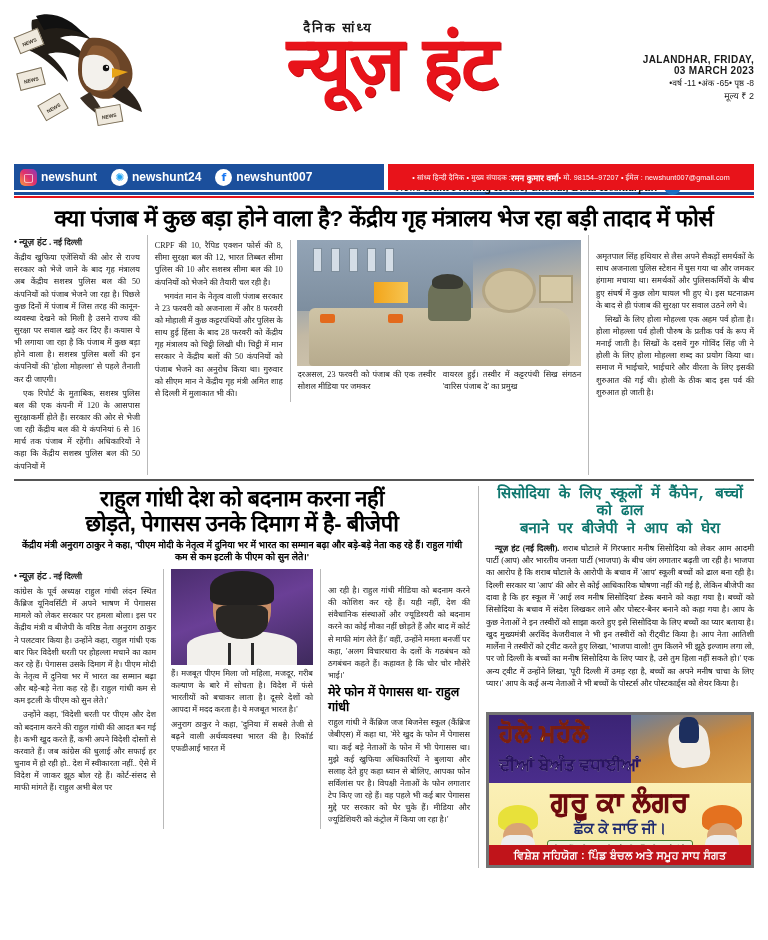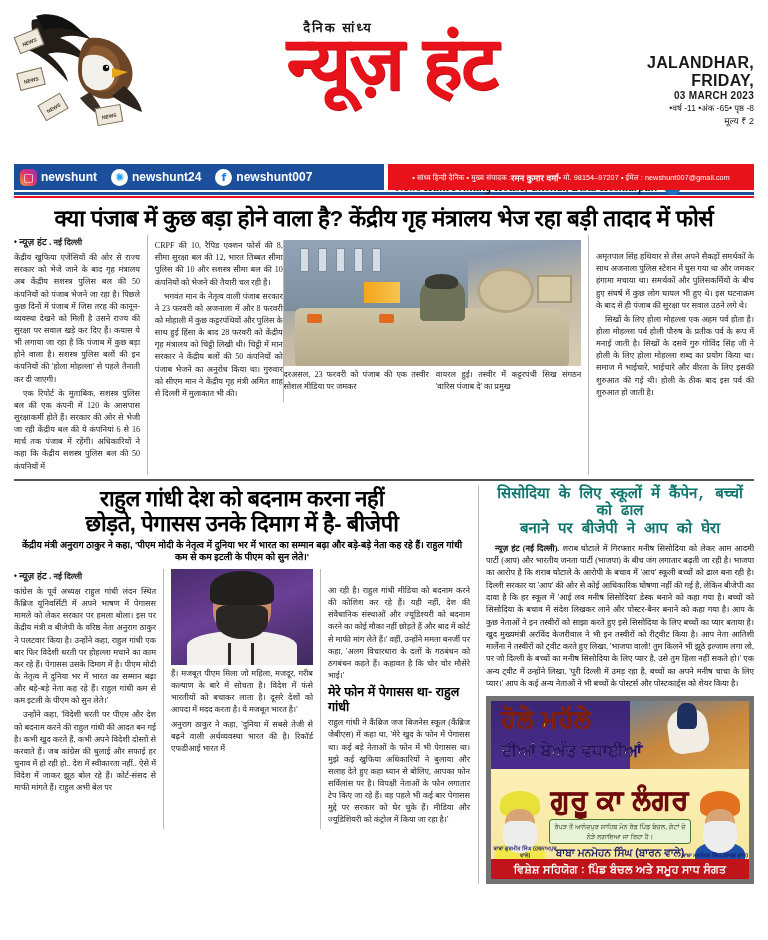--- a/index.html
+++ b/index.html
@@ -38,21 +38,21 @@
   .mast-title {
     font-family: "Liberation Sans", sans-serif;
     font-size: 74px; font-weight: bold; color: #e8131a;
     line-height: 0.92; letter-spacing: -1px;
     margin-top: -6px; text-shadow: 1px 1px 0 #c00d12;
   }
   .mast-date {
     flex: 0 0 134px; text-align: right; padding-top: 48px;
     font-family: "Liberation Sans", sans-serif; color: #1a1a1a;
   }
-  .mast-date .l1 { font-size: 16px; font-weight: bold; letter-spacing: .3px; }
+  .mast-date .l1 { font-size: 10px; font-weight: bold; letter-spacing: .3px; }
   .mast-date .l2 { font-size: 10px; font-weight: bold; letter-spacing: .3px; }
   .mast-date .l3 { font-size: 8.5px; margin-top: 1px; }
   .mast-date .l4 { font-size: 9px; margin-top: 1px; }
 
   .imprint-row {
     position: absolute; right: 16px; top: 140px;
     display: flex; align-items: center; gap: 6px; margin-top: 38px;
   }
   .imprint-text {
     font-family: "Liberation Serif", serif; font-style: italic;
@@ -224,22 +224,22 @@
   
   .hl-3 {
     font-family: Liberation Mono, monospace; font-weight: bold;
     font-size: 15px; line-height: 1.18; text-align: center; color: #0f766e;
   }
   .s3-body { font-size: 8.1px; line-height: 1.52; text-align: justify; margin-top: 4px; }
   .s3-body p { text-indent: 9px; }
 
   
   .ad {
-    margin-top: 6px; border: 5px solid #737373; position: relative;
-    height: 188px; overflow: hidden; background: #f7e9a8;
+    margin-top: 22px; border: 3px solid #737373; position: relative;
+    height: 156px; overflow: hidden; background: #f7e9a8;
   }
   .ad-top {
     height: 68px; background: linear-gradient(180deg,#3b2475,#4a2d8c);
     position: relative; overflow: hidden;
   }
   .ad-crowd {
     position: absolute; right: 0; top: 0; width: 46%; height: 100%;
     background: linear-gradient(160deg,#6d7f9a 0%, #c9883c 50%, #d9a04f 100%);
   }
   .ad-horse {
@@ -257,21 +257,21 @@
   }
   .ad-l2 {
     position: absolute; left: 10px; top: 40px; font-family: "Liberation Sans", sans-serif;
     font-weight: bold; font-size: 17px; color: #ffffff;
     -webkit-text-stroke: .6px #2a1560;
   }
   .ad-mid { position: relative; height: 112px;
     background: linear-gradient(180deg,#fbf0b6,#f5e49a); }
   .ad-l3 {
     text-align: center; font-family: "Liberation Sans", sans-serif;
-    font-weight: bold; font-size: 27px; color: #c0141a; padding-top: 16px;
+    font-weight: bold; font-size: 27px; color: #c0141a; padding-top: 4px;
     -webkit-text-stroke: .8px #6b0b0e; letter-spacing: 1px;
   }
   .ad-l4 {
     text-align: center; font-family: "Liberation Sans", sans-serif;
     font-weight: bold; font-size: 15px; color: #1f2a6e; margin-top: 1px;
   }
   .ad-green {
     margin: 3px 58px 0 58px; background: #e8f2d8; border: 1px solid #4a7a2a;
     border-radius: 3px; padding: 2px 3px; text-align: center;
     font-size: 6.6px; line-height: 1.45; color: #1c3a10;
@@ -406,21 +406,21 @@
           <div class="body-txt">
             <p class="noind">केंद्रीय खुफिया एजेंसियों की ओर से राज्य सरकार को भेजे जाने के बाद गृह मंत्रालय अब केंद्रीय सशस्त्र पुलिस बल की 50 कंपनियों को पंजाब भेजने जा रहा है। पिछले कुछ दिनों में पंजाब में जिस तरह की कानून-व्यवस्था देखने को मिली है उसने राज्य की सुरक्षा पर सवाल खड़े कर दिए हैं। कयास ये भी लगाया जा रहा है कि पंजाब में कुछ बड़ा होने वाला है। सशस्त्र पुलिस बलों की इन कंपनियों की 'होला मोहल्ला' से पहले तैनाती कर दी जाएगी।</p>
             <p>एक रिपोर्ट के मुताबिक, सशस्त्र पुलिस बल की एक कंपनी में 120 के आसपास सुरक्षाकर्मी होते हैं। सरकार की ओर से भेजी जा रही केंद्रीय बल की ये कंपनियां 6 से 16 मार्च तक पंजाब में रहेंगी। अधिकारियों ने कहा कि केंद्रीय सशस्त्र पुलिस बल की 50 कंपनियों में</p>
           </div>
         </div>
 
         <div class="vrule"></div>
 
         <div class="s1-mid">
 
-          <div style="display:flex; margin-top:5px;">
+          <div style="display:flex; gap:7px; margin-top:5px;">
             <div style="flex:0 0 128px;">
               <div class="body-txt">
                 <p class="noind">CRPF की 10, रैपिड एक्शन फोर्स की 8, सीमा सुरक्षा बल की 12, भारत तिब्बत सीमा पुलिस की 10 और सशस्त्र सीमा बल की 10 कंपनियों को भेजने की तैयारी चल रही है।</p>
                 <p>भगवंत मान के नेतृत्व वाली पंजाब सरकार ने 23 फरवरी को अजनाला में और 8 फरवरी को मोहाली में कुछ कट्टरपंथियों और पुलिस के साथ हुई हिंसा के बाद 28 फरवरी को केंद्रीय गृह मंत्रालय को चिट्ठी लिखी थी। चिट्ठी में मान सरकार ने केंद्रीय बलों की 50 कंपनियों को पंजाब भेजने का अनुरोध किया था। गुरुवार को सीएम मान ने केंद्रीय गृह मंत्री अमित शाह से दिल्ली में मुलाकात भी की।</p>
               </div>
             </div>
 
             <div class="vrule"></div>
 
             <div style="flex:1 1 auto;">
@@ -532,20 +532,21 @@
           <div class="ad-top">
             <div class="ad-crowd"></div>
             <div class="ad-horse"></div>
             <div class="ad-rider"></div>
             <div class="ad-l1">ਹੋਲੇ ਮਹੱਲੇ</div>
             <div class="ad-l2">ਦੀਆਂ ਬੇਅੰਤ ਵਧਾਈਆਂ</div>
           </div>
 
           <div class="ad-mid">
             <div class="ad-l3">ਗੁਰੂ ਕਾ ਲੰਗਰ</div>
+            <div class="ad-l4">ਛੱਕ ਕੇ ਜਾਓ ਜੀ।</div>
             <div class="ad-green">ਰੋਪੜ ਤੋਂ ਆਨੰਦਪੁਰ ਸਾਹਿਬ ਮੇਨ ਰੋਡ
 ਪਿੰਡ ਬੰਚਲ, ਗੇਟਾਂ ਦੇ ਨੇੜੇ ਲਗਾਇਆ ਜਾ ਰਿਹਾ ਹੈ।</div>
             <div class="ad-baba">ਬਾਬਾ ਮਨਮੋਹਨ ਸਿੰਘ (ਬਾਰਨ ਵਾਲੇ)</div>
             <div class="ad-sub">ਸਰਬੱਤ ਦਾ ਭਲਾ ਮੰਗਣ ਦਾ ਸੇਵਾ ਕਰਨ ਦੇ ਨਾਲ।
 ਮੁਫ਼ਤੀ ਧਰਮ ਪ੍ਰਚਾਰ ਦੀਵਾ ਦਲ</div>
             <div class="social-mini">
               <span style="background:#3b5998"></span>
               <span style="background:#cc0000"></span>
               <span style="background:#25d366"></span>
             </div>

